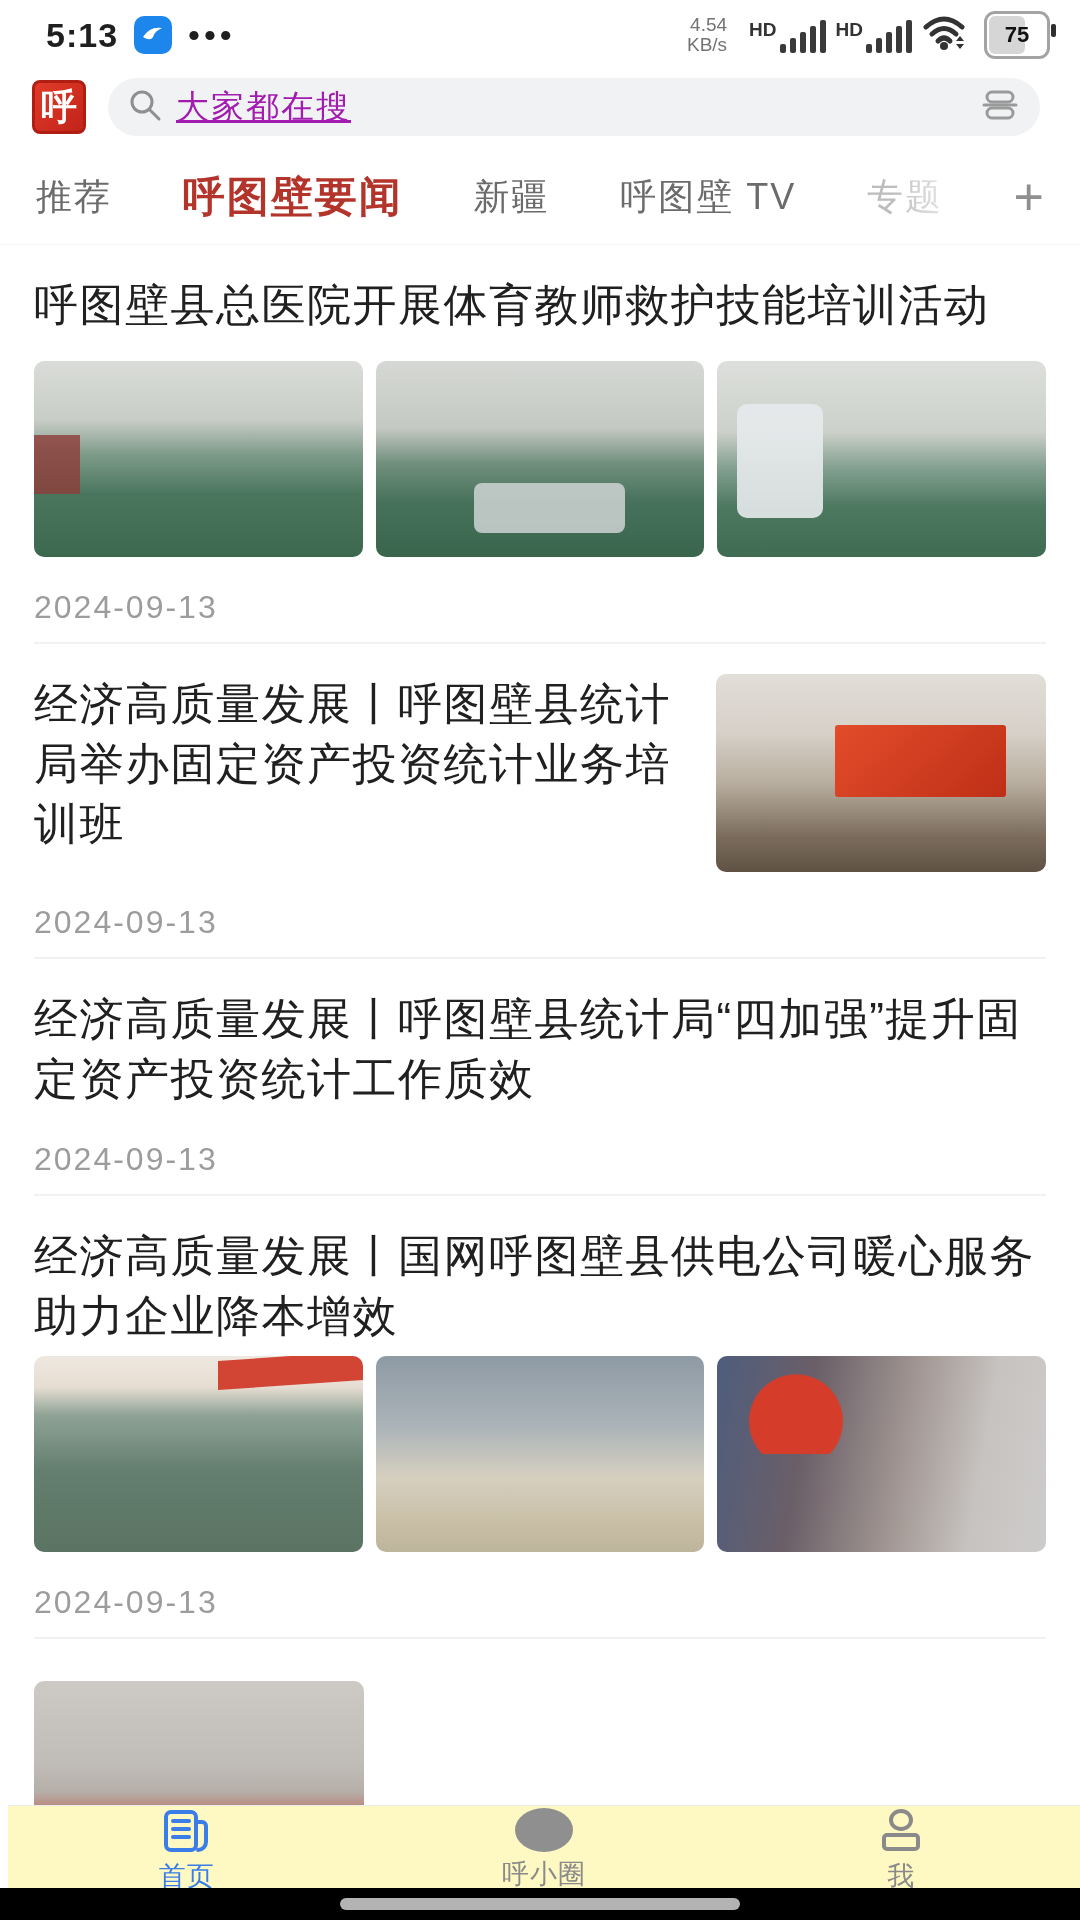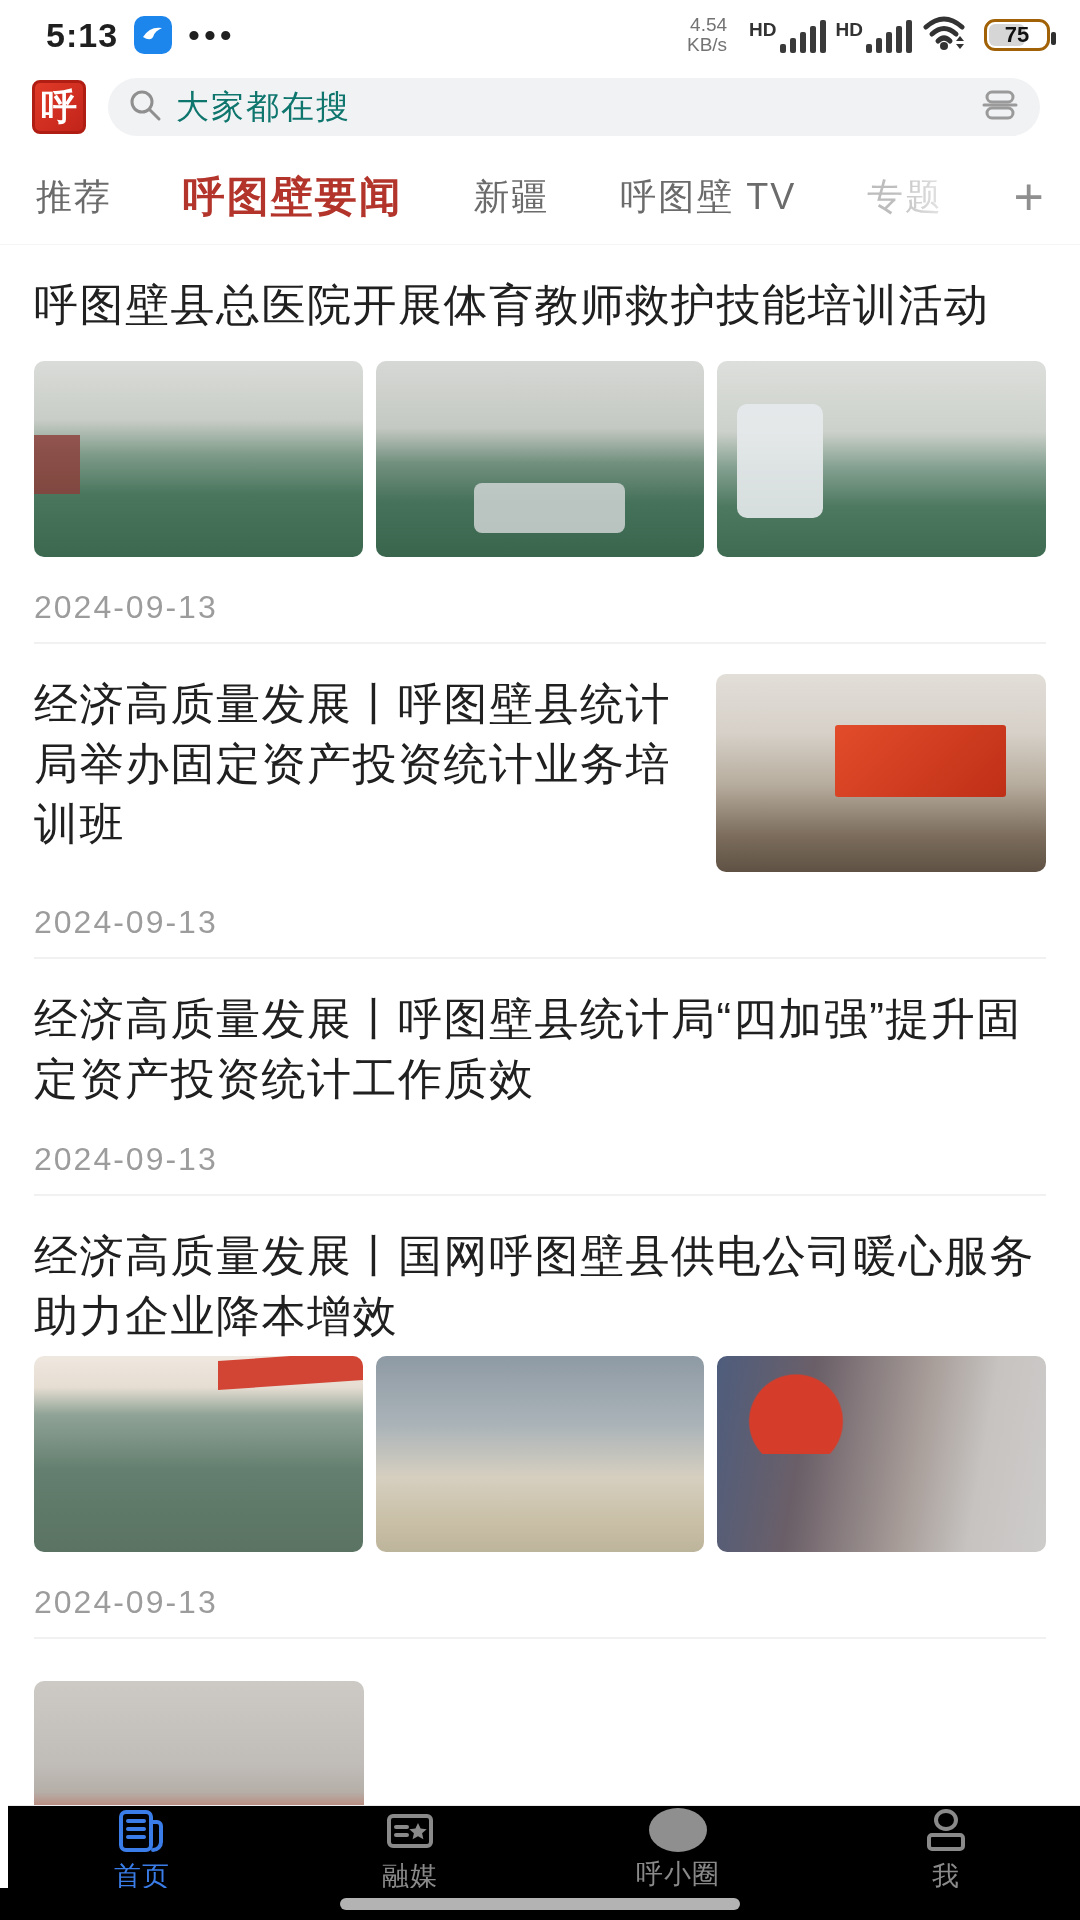--- a/index.html
+++ b/index.html
@@ -8,31 +8,31 @@
   
   .statusbar{height:64px;display:flex;align-items:center;justify-content:space-between;padding:6px 30px 0 46px;box-sizing:border-box;}
   .sb-left{display:flex;align-items:center;gap:16px;}
   .sb-time{font-size:34px;font-weight:700;color:#1f1f1f;letter-spacing:1px;}
   .sb-appicon{width:38px;height:38px;border-radius:10px;background:#1d86ec;display:flex;align-items:center;justify-content:center;}
   .sb-dots{font-size:34px;color:#1f1f1f;letter-spacing:4px;line-height:20px;}
   .sb-right{display:flex;align-items:center;gap:10px;}
   .sb-speed{text-align:right;font-size:19px;line-height:20px;color:#737373;margin-right:12px;}
   .sig-group{display:flex;align-items:flex-end;gap:2px;}
   .hd{font-size:19px;font-weight:700;color:#333;transform:translateY(-12px);margin-right:1px;}
-  .battery{position:relative;width:66px;height:32px;border:3px solid #a16207;border-radius:11px;box-sizing:border-box;margin-left:4px;}
+  .battery{position:relative;width:66px;height:48px;border:3px solid #a3a3a3;border-radius:11px;box-sizing:border-box;margin-left:4px;}
   .battery-fill{position:absolute;left:2px;top:2px;bottom:2px;width:60%;background:#d6d6d6;border-radius:6px;}
   .battery-num{position:absolute;inset:0;display:flex;align-items:center;justify-content:center;font-size:22px;font-weight:600;color:#111;}
   .battery-nub{position:absolute;right:-9px;top:10px;width:5px;height:13px;border-radius:2px;background:#2f2f2f;}
 
   
   .header{height:86px;display:flex;align-items:center;padding:0 40px 0 32px;box-sizing:border-box;}
   .seal{width:54px;height:54px;border-radius:8px;background:linear-gradient(135deg,#e03a28,#c2241a);border:3px solid #b01d13;box-sizing:border-box;display:flex;align-items:center;justify-content:center;color:#fff;font-size:36px;font-weight:700;flex-shrink:0;}
   .appname{color:#d5281e;font-size:37px;font-weight:700;margin-left:14px;letter-spacing:2px;white-space:nowrap;}
   .search{flex:1;margin-left:22px;height:58px;background:#f1f2f4;border-radius:29px;display:flex;align-items:center;padding:0 20px;box-sizing:border-box;}
-  .search-ph{flex:1;margin-left:14px;font-size:33px;color:#0f766e;letter-spacing:2px;}
+  .search-ph{flex:1;margin-left:14px;font-size:33px;color:#a21caf;letter-spacing:2px;text-decoration:underline;}
 
   
   .tabs{height:94px;display:flex;align-items:center;justify-content:space-between;padding:0 36px;position:relative;border-bottom:1px solid #f5f5f5;}
   .tab{font-size:36px;color:#6b6b6b;letter-spacing:2px;white-space:nowrap;}
   .tab.active{font-size:42px;font-weight:700;color:#b3342b;}
   .tab.faded{color:#bdbdbd;}
   .tabfade{position:absolute;right:88px;top:6px;bottom:6px;width:100px;background:linear-gradient(90deg,rgba(255,255,255,0),#ffffff 85%);pointer-events:none;}
   .tab-plus{font-size:52px;font-weight:300;color:#8f8f8f;line-height:40px;}
 
   
@@ -58,21 +58,21 @@
   .conf{background:linear-gradient(180deg,#e2ded8 0%,#d6d0c8 30%,#b8ae9f 55%,#7b6c5c 82%,#5f5244 100%);}
   .conf::after{content:"";position:absolute;left:36%;top:26%;width:52%;height:36%;background:linear-gradient(135deg,#e24c2a,#bf2f17);border-radius:3px;}
   .grid1{background:linear-gradient(180deg,#efe8e0 0%,#e6ddd2 16%,#8fa396 30%,#647f6f 58%,#5a7363 100%);}
   .grid1::after{content:"";position:absolute;left:56%;top:0;width:44%;height:15%;background:#d24535;transform:skewY(-4deg);}
   .grid2{background:linear-gradient(180deg,#8e9aa4 0%,#aab3b8 35%,#d6cfc0 62%,#c9bfa6 85%,#bdb49c 100%);}
   .grid3{background:linear-gradient(100deg,#4e5d7d 0%,#6b5f68 28%,#a59a96 58%,#c6c3c0 78%,#cecccb 100%);}
   .grid3::after{content:"";position:absolute;left:6%;top:6%;width:36%;height:44%;background:radial-gradient(circle at 50% 62%,#d63c2a 0 58%,transparent 60%);}
   .hall{background:linear-gradient(180deg,#cdcac6 0%,#c0bcb8 42%,#b5afa8 56%,#c05744 74%,#aa4436 100%);}
 
   
-  .nav{position:absolute;left:8px;right:0;top:1806px;height:82px;background:#000000;display:flex;box-shadow:0 -1px 0 #ececec;z-index:20;}
+  .nav{position:absolute;left:8px;right:0;top:1806px;height:82px;background:#fef9c3;display:flex;box-shadow:0 -1px 0 #ececec;z-index:20;}
   .nav-item{flex:1;display:flex;flex-direction:column;align-items:center;justify-content:flex-start;padding-top:2px;}
   .nav-icon{height:48px;display:flex;align-items:center;justify-content:center;}
   .nav-label{font-size:27px;color:#8a8a8a;margin-top:4px;letter-spacing:1px;}
   .nav-item.active .nav-label{color:#3a7de8;}
   .circle-icon{width:58px;height:44px;border-radius:50%;background:#8f8f8f;}
 
   
   .gesture{position:absolute;left:0;right:0;top:1888px;height:32px;background:#000;z-index:30;}
   .pill{width:400px;height:12px;border-radius:6px;background:#b3b3b3;margin:10px auto 0;}
 </style>
@@ -213,31 +213,20 @@
         <line x1="11" y1="13" x2="27" y2="13" stroke="#3a7de8" stroke-width="4" stroke-linecap="round"></line>
         <line x1="11" y1="21" x2="27" y2="21" stroke="#3a7de8" stroke-width="4" stroke-linecap="round"></line>
         <line x1="11" y1="29" x2="27" y2="29" stroke="#3a7de8" stroke-width="4" stroke-linecap="round"></line>
         <path d="M34 14 h6 a4 4 0 0 1 4 4 v16 a8 8 0 0 1 -8 8" fill="none" stroke="#3a7de8" stroke-width="4" stroke-linecap="round"></path>
       </svg>
     </span>
     <span class="nav-label">首页</span>
   </div>
   <div class="nav-item">
     <span class="nav-icon">
-      <svg width="50" height="46" viewBox="0 0 50 46">
-        <rect x="4" y="8" width="42" height="30" rx="4" fill="none" stroke="#8a8a8a" stroke-width="4"></rect>
-        <line x1="11" y1="19" x2="22" y2="19" stroke="#8a8a8a" stroke-width="4" stroke-linecap="round"></line>
-        <line x1="11" y1="27" x2="22" y2="27" stroke="#8a8a8a" stroke-width="4" stroke-linecap="round"></line>
-        <path d="M33 15 l2.6 5.6 6.1 .6 -4.6 4.1 1.3 6 -5.4 -3.1 -5.4 3.1 1.3 -6 -4.6 -4.1 6.1 -.6 Z" fill="#8a8a8a"></path>
-      </svg>
-    </span>
-    <span class="nav-label">融媒</span>
-  </div>
-  <div class="nav-item">
-    <span class="nav-icon">
         <span class="circle-icon"></span>
       </span>
     <span class="nav-label">呼小圈</span>
   </div>
   <div class="nav-item">
     <span class="nav-icon">
       <svg width="50" height="46" viewBox="0 0 50 46">
         <ellipse cx="25" cy="12" rx="10" ry="9" fill="none" stroke="#8a8a8a" stroke-width="4"></ellipse>
         <rect x="8" y="27" width="34" height="14" rx="3" fill="none" stroke="#8a8a8a" stroke-width="4"></rect>
       </svg>

